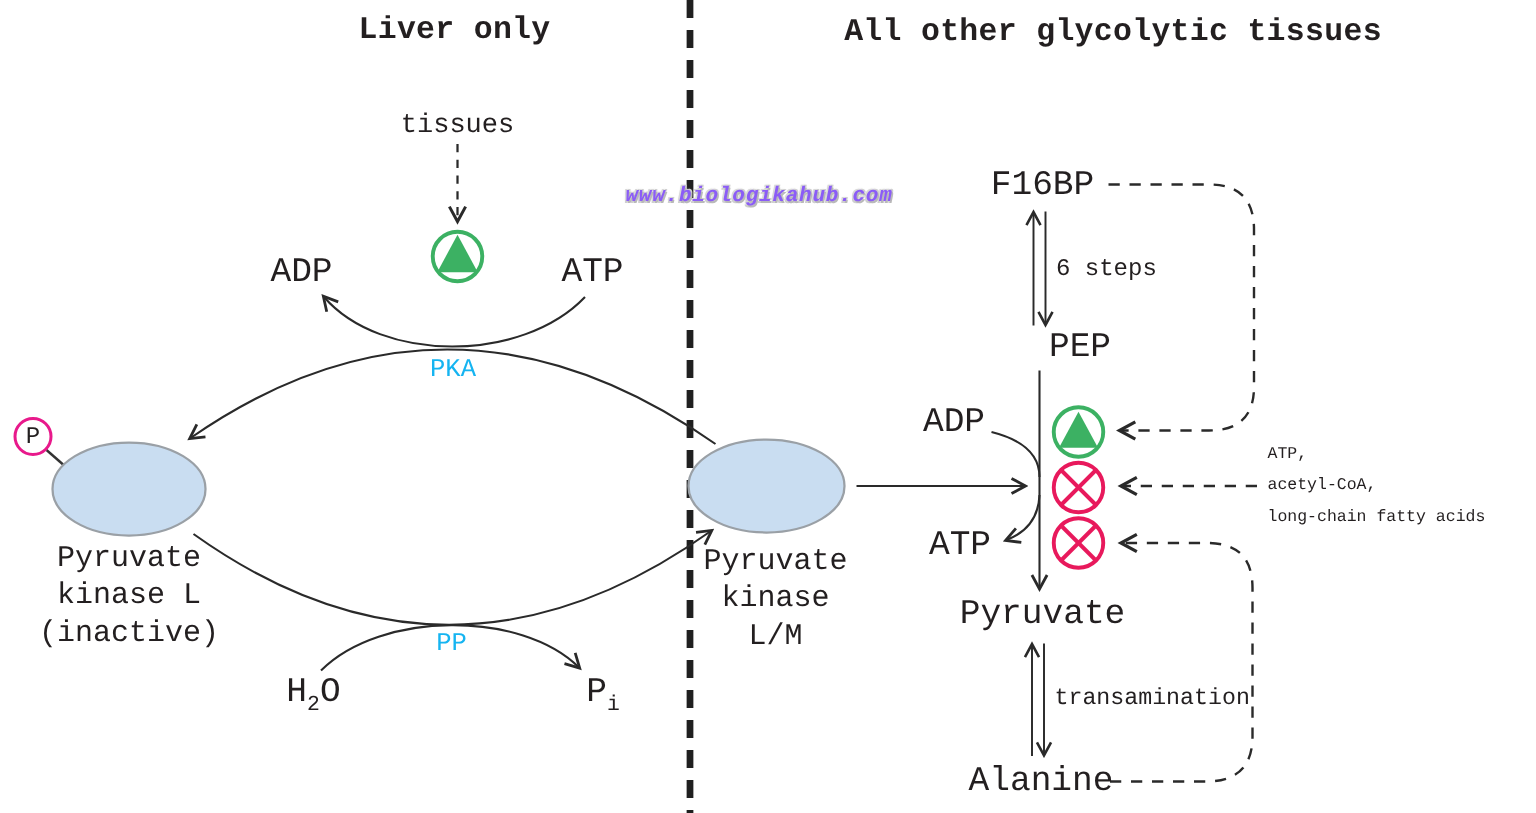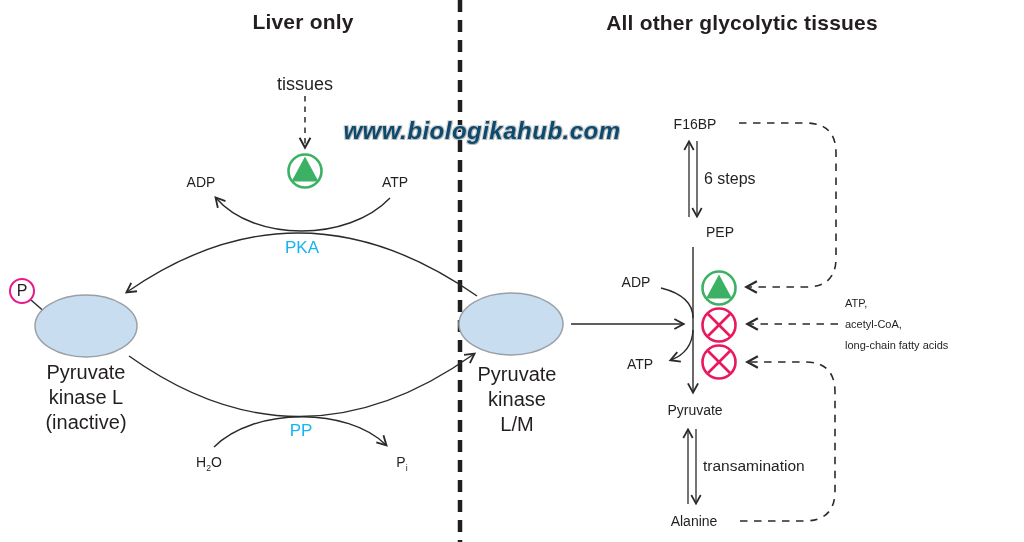--- a/index.html
+++ b/index.html
@@ -1,43 +1,43 @@
 <!DOCTYPE html>
 <html><head>
 <meta charset="utf-8">
 <style>
   html,body { margin:0; padding:0; background:#fff; }
   .stage {
     position:relative; width:1024px; height:542px; background:#ffffff;
-    font-family:Liberation Sans, sans-serif; color:#231f20; overflow:hidden;
+    font-family:Liberation Mono, monospace; color:#231f20; overflow:hidden;
   }
   svg.layer { position:absolute; left:0; top:0; width:1024px; height:542px; }
   .lbl { position:absolute; transform:translate(-50%,-50%); white-space:nowrap;
          font-size:20px; line-height:1; }
   .la  { transform:translate(0,-50%); }              
   .block { position:absolute; transform:translateX(-50%); text-align:center;
            font-size:20px; line-height:25px; white-space:nowrap; }
   .title { font-weight:bold; font-size:21px; letter-spacing:0.2px; }
-  .big { font-size:14px;text-align:right; }
+  .big { font-size:23px;text-align:right; }
   .cyan { color:#15b4f1; font-size:17px; }
   .small { font-size:16px; }
   .xsmall { font-size:15.5px; }
   sub { font-size:0.62em; line-height:0; }
   .p-badge {
     position:absolute; left:9px; top:278px; width:22px; height:22px;
     border:2.6px solid #e8198b; border-radius:50%;
     display:flex; align-items:center; justify-content:center;
     font-size:16px; background:#fff;
   }
   .inh-list { position:absolute; left:845px; top:293px; font-size:11px;
               line-height:21px; white-space:nowrap; }
   .watermark {
-    position:absolute; left:482px; top:131px; transform:translate(-50%,-50%);
-    font-size:24px; font-style:italic; font-weight:bold; letter-spacing:0.5px;
-    color:#0c4a6e;
+    position:absolute; left:506px; top:131px; transform:translate(-50%,-50%);
+    font-size:14px; font-style:italic; font-weight:bold; letter-spacing:0.5px;
+    color:#8b5cf6;
     text-shadow:1px 1px 0 #b9b9b9, -1px -1px 0 #d9d9d9, 1px -1px 0 #cfcfcf,
                 -1px 1px 0 #cfcfcf, 0 0 2px #c9c9c9;
     white-space:nowrap;
   }
 </style>
 </head>
 <body>
 
 <div class="stage">
 

